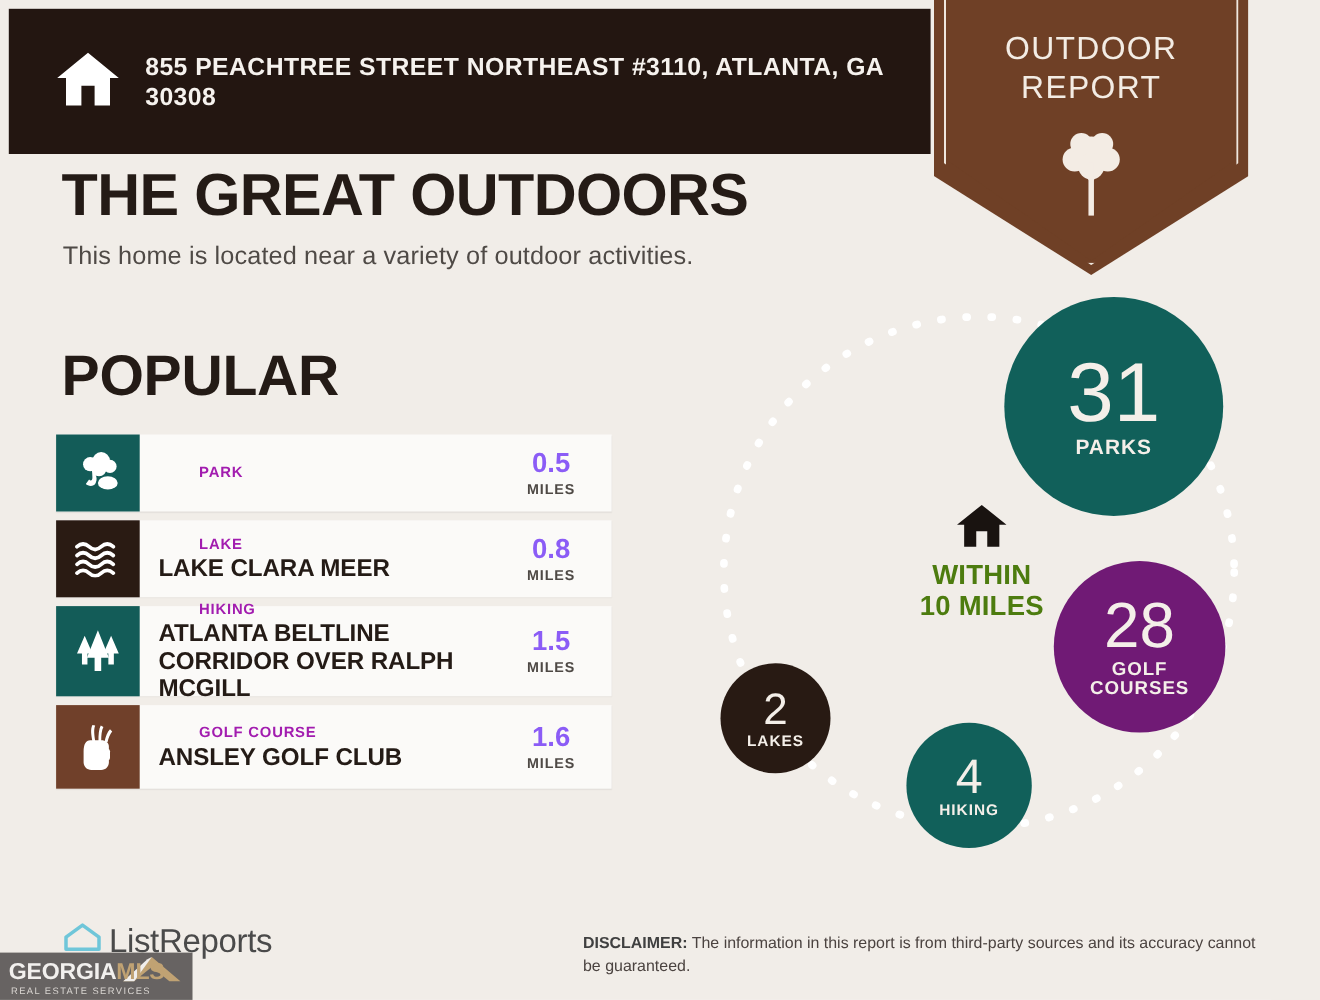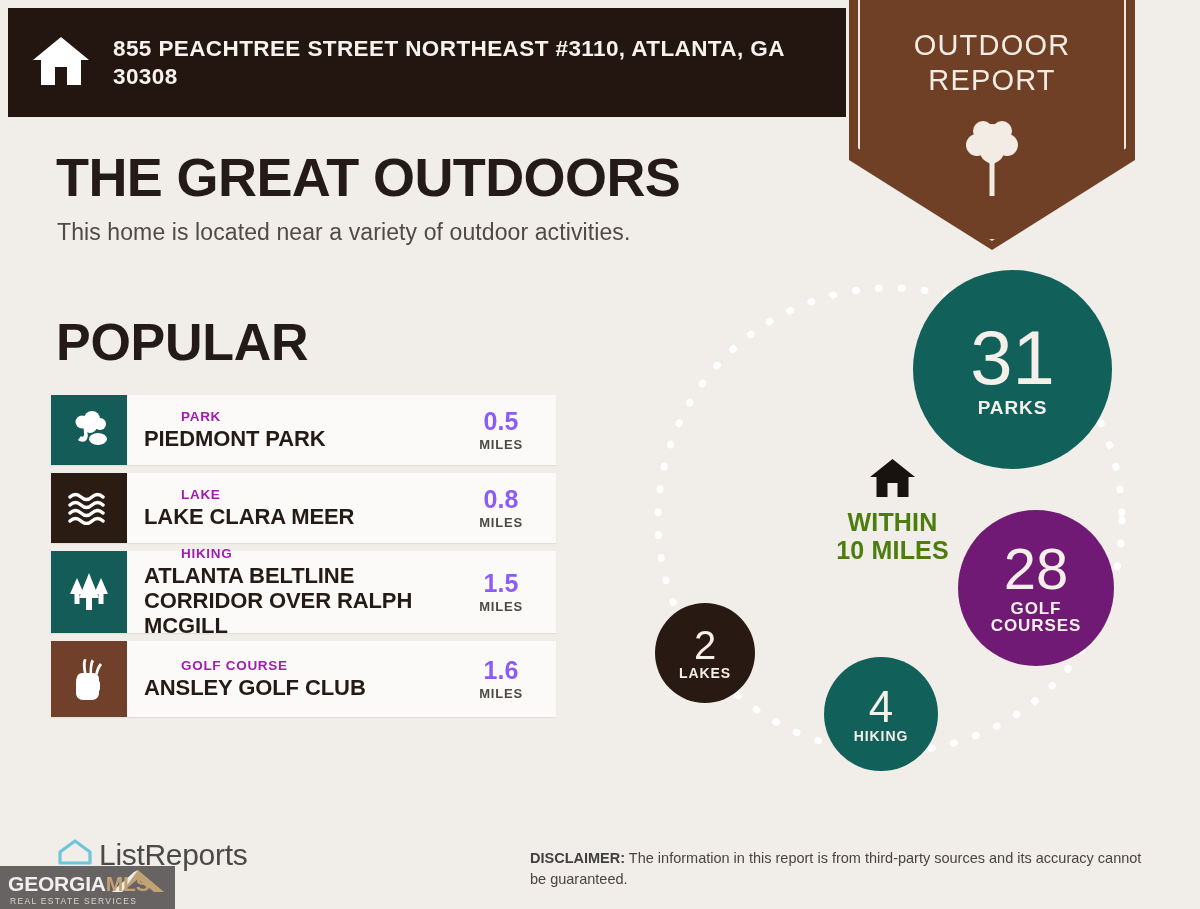--- a/index.html
+++ b/index.html
@@ -9,24 +9,24 @@
     font-family:"Liberation Sans", sans-serif;
     -webkit-font-smoothing:antialiased;
   }
   #page{
     position:relative;width:1200px;height:909px;
     background:#f1ede8;
     overflow:hidden;
   }
   
   #header-bar{
-    position:absolute;left:8px;top:8px;width:838px;height:109px;
+    position:absolute;left:8px;top:8px;width:838px;height:132px;
     background:#231611;
     display:flex;align-items:center;
-    box-sizing:border-box;padding-left:23px;
+    box-sizing:border-box;padding-left:42px;
   }
   #header-home-icon{flex:0 0 auto;margin-right:22px;}
   #header-address{
     color:#f6f2ee;font-size:22.5px;font-weight:600;letter-spacing:.4px;
     line-height:1.22;max-width:700px;
   }
   
   #badge{
     position:absolute;left:849px;top:0px;width:286px;height:250px;
   }
@@ -201,21 +201,20 @@
             <circle cx="14" cy="13" r="6.5"></circle>
             <circle cx="32" cy="15" r="6"></circle>
             <circle cx="22" cy="17" r="7"></circle>
             <path d="M20 17 C16 22 22 24 19 30 C17 34 12 33 10 31 L13 27 C15 29 16 27 16 25 C16 20 15 18 18 16 Z"></path>
             <ellipse cx="30" cy="30" rx="9" ry="6"></ellipse>
           </g>
         </svg>
       </div>
       <div class="poi-mid">
         <div class="poi-cat">PARK</div>
-        <div class="poi-name">PIEDMONT PARK</div>
       </div>
       <div class="poi-dist">
         <div class="num">0.5</div>
         <div class="unit">MILES</div>
       </div>
     </div>
 
     <div class="poi-row r2">
       <div class="poi-icon">
         <svg width="44" height="34" viewBox="0 0 44 34" aria-hidden="true">

